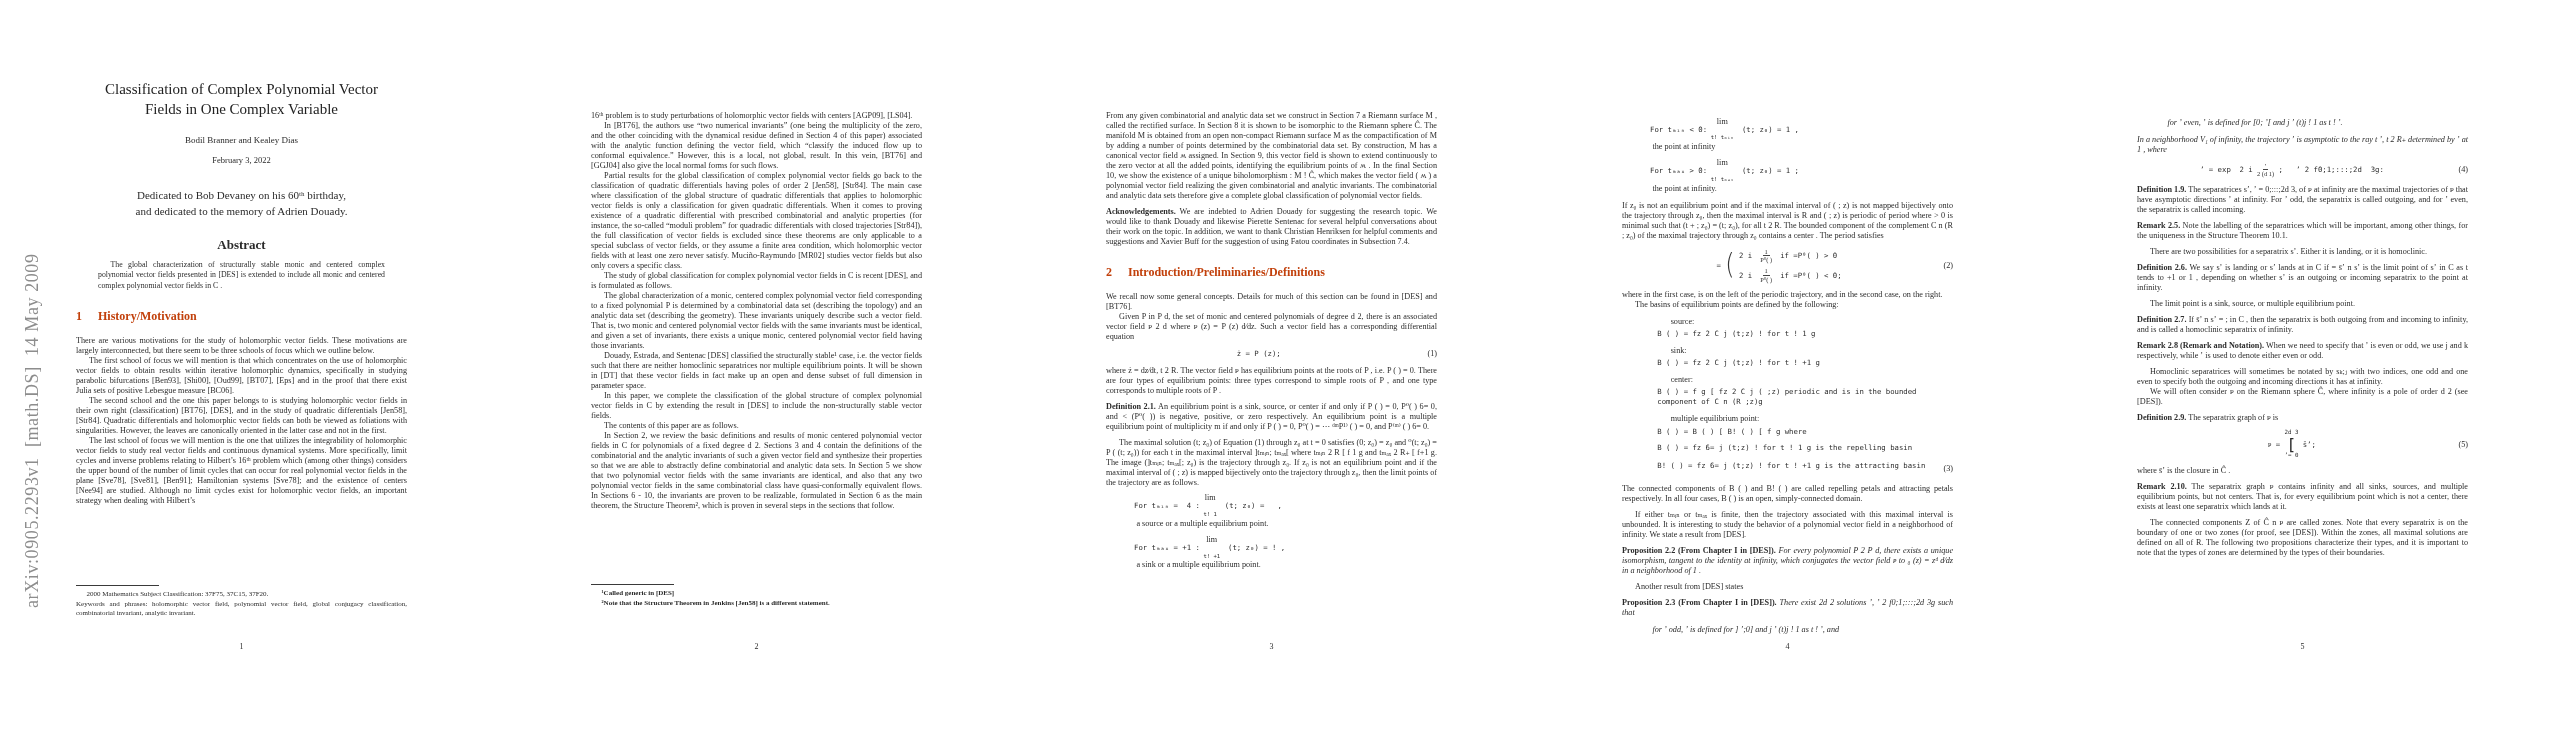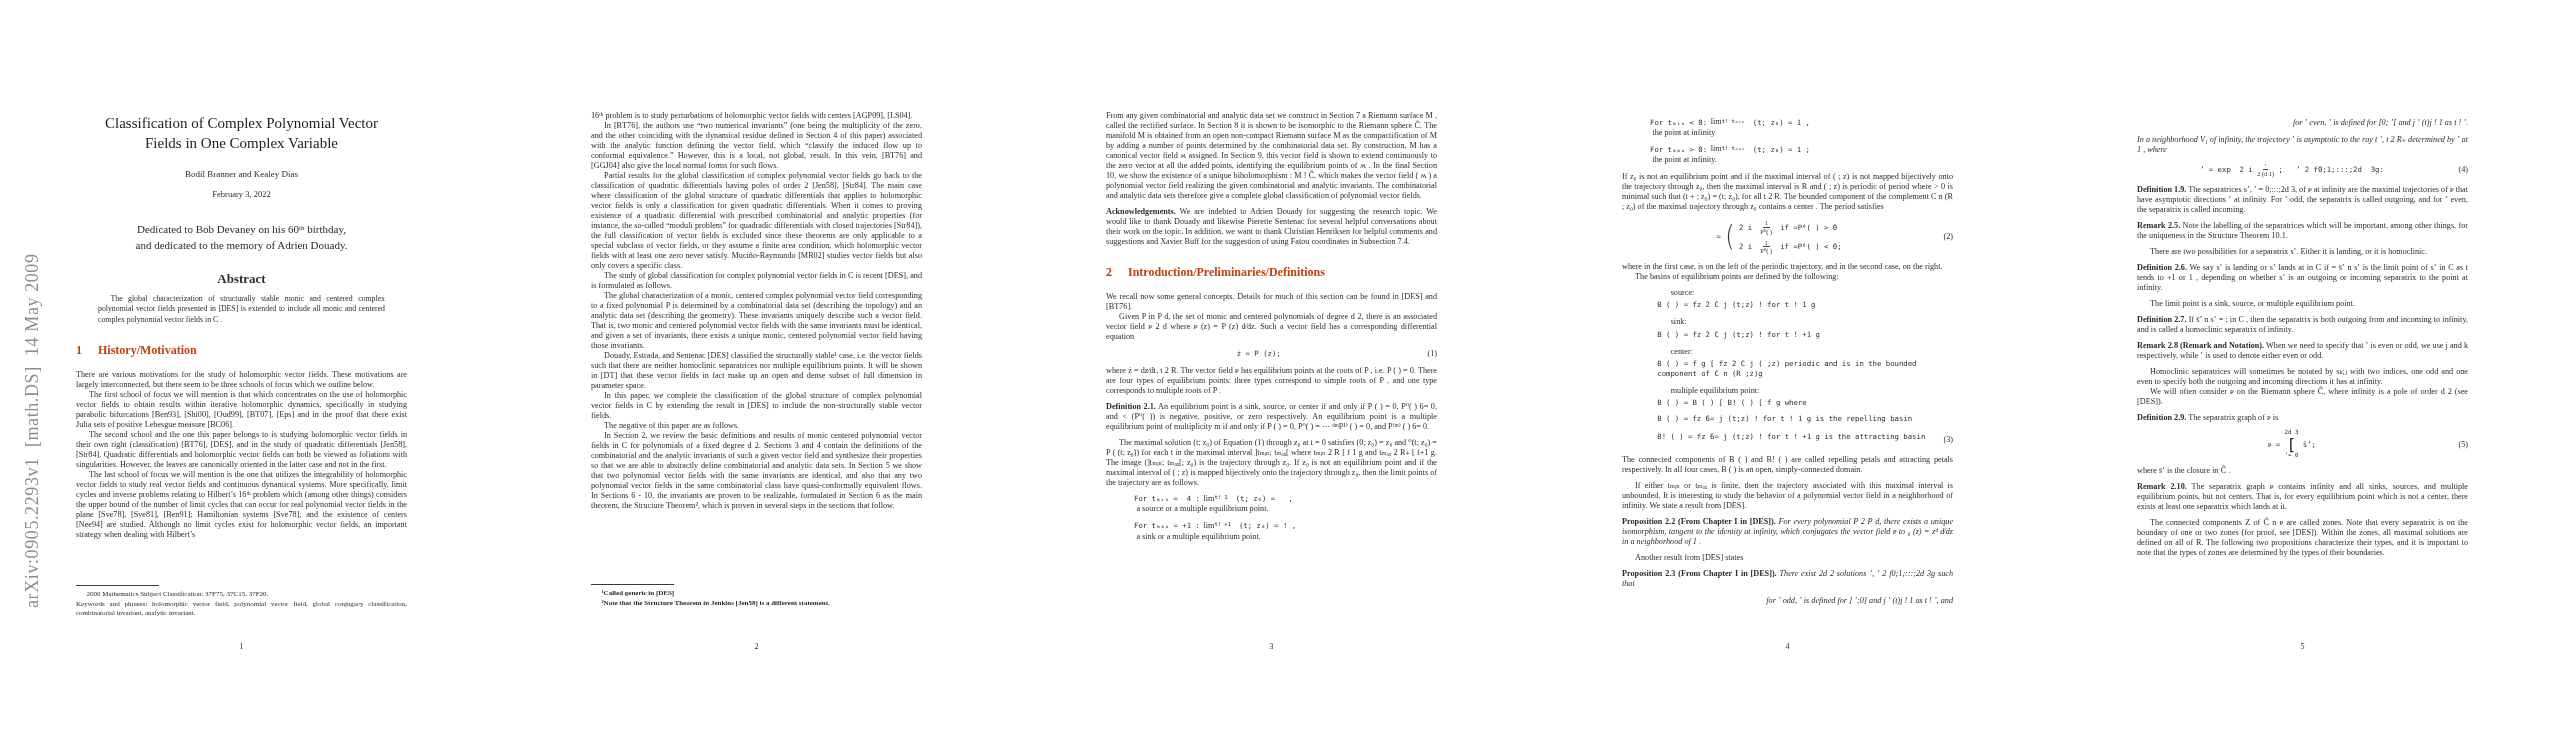--- a/index.html
+++ b/index.html
@@ -13,45 +13,45 @@
   }
   .watermark {
     position:absolute; left:22px; top:194px; height:474px;
     writing-mode:vertical-rl; transform:rotate(180deg);
     font-size:18px; color:#8d8d8d; letter-spacing:0.6px;
     white-space:pre; text-align:center;
   }
   .page { position:absolute; top:0; height:729px; width:515px; }
   .pg1{left:0;} .pg2{left:515px;} .pg3{left:1030px;} .pg4{left:1546px;} .pg5{left:2061px;}
   .col { position:absolute; left:76px; width:331px; top:0; }
-  .flow1 { padding-top:114px; }
+  .flow1 { padding-top:80px; }
   .flowN { padding-top:111px; }
 
   .title { text-align:center; font-size:15px; line-height:1.3; white-space:pre-line; margin:0 6px 16px 6px; color:#222; }
   .authors { text-align:center; font-size:9px; margin:0 0 9.7px 0; }
   .date { text-align:center; font-size:8.5px; margin:0 0 22px 0; }
   .dedication { text-align:center; font-size:11px; line-height:1.5; white-space:pre-line; margin:0 0 17px 0; }
   .abs-head { text-align:center; font-weight:bold; font-size:13px; margin:0 0 7.3px 0; }
   .abs-body { font-size:7.8px; line-height:10.3px; text-align:justify; margin:0 22px 0 22px; }
   .abs-body .first { display:block; text-indent:1.6em; }
 
   .sec-head { font-size:12px; font-weight:bold; margin:18px 0 12px 0; color:#c2410c; }
   .sec-head .sec-num { margin-right:16px; }
 
   p.body { font-size:8.2px; line-height:10px; text-align:justify; margin:0; }
   p.ind { text-indent:1.6em; }
   p.gap { margin-top:6px; }
-  .it { font-style:italic;text-align:right; }
+  .it { font-style:italic; }
   b.lead { font-weight:bold; }
 
   .m { font-family:"DejaVu Sans Mono",monospace; font-size:7.3px; white-space:pre; }
   .disp { margin:6.7px 0 6.7px 28px; font-size:8.2px; }
   .disp-line { display:flex; align-items:center; gap:3.6px; }
   .disp-line2 { margin-top:1.2px; margin-left:2.4px; line-height:10.3px; }
-  .limstack { display:inline-flex; flex-direction:row; align-items:flex-start; line-height:1; }
+  .limstack { display:inline-flex; flex-direction:column; align-items:center; line-height:1;gap:9px; }
   .limstack .limsub { font-size:5.5px; margin-top:0.6px; font-family:"DejaVu Sans Mono",monospace; }
   .disp-label { margin-left:20.7px; line-height:10.3px; }
   .disp-math { margin:1.8px 0 6px 7.3px; line-height:10.3px; white-space:normal; }
 
   .eq { display:flex; align-items:center; margin:7.3px 0; }
   .eq-body { flex:1; display:flex; justify-content:center; align-items:center; gap:4.3px; }
   .eq-tag { width:25.5px; text-align:right; font-size:8.2px; }
   .frac { display:inline-flex; flex-direction:column; align-items:center; vertical-align:middle; font-size:6.4px; line-height:1.15; }
   .frac .num { border-bottom:0.6px solid #444; padding:0 1.8px; }
   .brace { font-size:24px; font-weight:300; line-height:0; transform:scaleY(1.15); font-family:"DejaVu Sans",sans-serif; color:#333; }
@@ -105,21 +105,21 @@
 
 <div class="page pg2">
   <div class="col flowN">
     <p class="body">16ᵗʰ problem is to study perturbations of holomorphic vector fields with centers [AGP09], [LS04].</p>
     <p class="body ind">In [BT76], the authors use “two numerical invariants” (one being the multiplicity of the zero, and the other coinciding with the dynamical residue defined in Section 4 of this paper) associated with the analytic function defining the vector field, which “classify the induced flow up to conformal equivalence.” However, this is a local, not global, result. In this vein, [BT76] and [GGJ04] also give the local normal forms for such flows.</p>
     <p class="body ind">Partial results for the global classification of complex polynomial vector fields go back to the classification of quadratic differentials having poles of order 2 [Jen58], [Str84]. The main case where classification of the global structure of quadratic differentials that applies to holomorphic vector fields is only a classification for given quadratic differentials. When it comes to proving existence of a quadratic differential with prescribed combinatorial and analytic properties (for instance, the so-called “moduli problem” for quadradic differentials with closed trajectories [Str84]), the full classification of vector fields is excluded since these theorems are only applicable to a special subclass of vector fields, or they assume a finite area condition, which holomorphic vector fields with at least one zero never satisfy. Muciño-Raymundo [MR02] studies vector fields but also only covers a specific class.</p>
     <p class="body ind">The study of global classification for complex polynomial vector fields in C is recent [DES], and is formulated as follows.</p>
     <p class="body ind">The global characterization of a monic, centered complex polynomial vector field corresponding to a fixed polynomial P is determined by a combinatorial data set (describing the topology) and an analytic data set (describing the geometry). These invariants uniquely describe such a vector field. That is, two monic and centered polynomial vector fields with the same invariants must be identical, and given a set of invariants, there exists a unique monic, centered polynomial vector field having those invariants.</p>
     <p class="body ind">Douady, Estrada, and Sentenac [DES] classified the structurally stable¹ case, i.e. the vector fields such that there are neither homoclinic separatrices nor multiple equilibrium points. It will be shown in [DT] that these vector fields in fact make up an open and dense subset of full dimension in parameter space.</p>
     <p class="body ind">In this paper, we complete the classification of the global structure of complex polynomial vector fields in C by extending the result in [DES] to include the non-structurally stable vector fields.</p>
-    <p class="body ind">The negative of this paper are as follows.</p>
+    <p class="body ind">The contents of this paper are as follows.</p>
     <p class="body ind">In Section 2, we review the basic definitions and results of monic centered polynomial vector fields in C for polynomials of a fixed degree d 2. Sections 3 and 4 contain the definitions of the combinatorial and the analytic invariants of such a given vector field and synthesize their properties so that we are able to abstractly define combinatorial and analytic data sets. In Section 5 we show that two polynomial vector fields with the same invariants are identical, and also that any two polynomial vector fields in the same combinatorial class have quasi-conformally equivalent flows. In Sections 6 - 10, the invariants are proven to be realizable, formulated in Section 6 as the main theorem, the Structure Theorem², which is proven in several steps in the sections that follow.</p>
   </div>
   <div class="fnblock fnb2">
     <div class="fnrule"></div>
     <p class="fn ind">¹Called generic in [DES]</p>
     <p class="fn ind">²Note that the Structure Theorem in Jenkins [Jen58] is a different statement.</p>
   </div>
   <div class="pagenum">2</div>
 </div>
 

